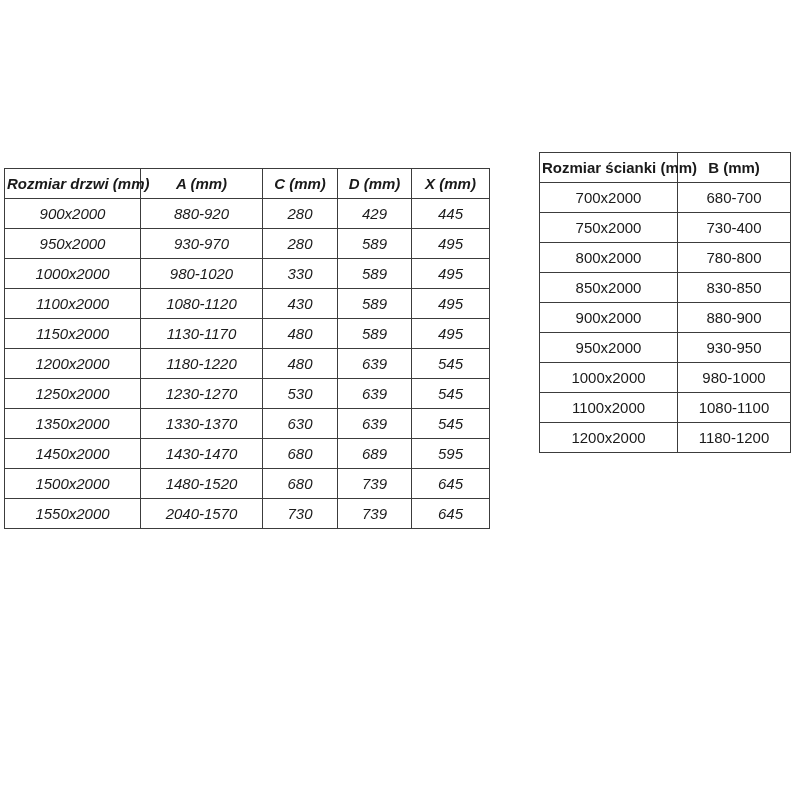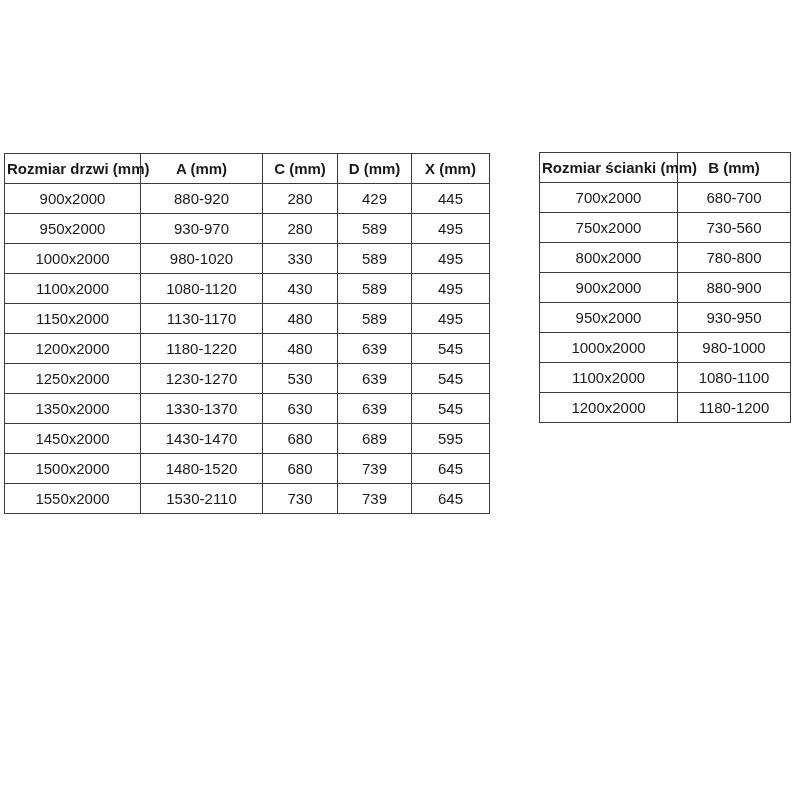--- a/index.html
+++ b/index.html
@@ -34,22 +34,23 @@
     padding: 0 2px;
     white-space: nowrap;
     color: #1a1a1a;
   }
   table.spec-table th {
     font-weight: bold;
   }
   
   #door-table {
     left: 4px;
-    top: 153px;
+    top: 168px;
     width: 485px;
+    font-style: italic;
   }
   #door-table col:nth-child(1) { width: 136px; }
   #door-table col:nth-child(2) { width: 122px; }
   #door-table col:nth-child(3) { width: 75px; }
   #door-table col:nth-child(4) { width: 74px; }
   #door-table col:nth-child(5) { width: 78px; }
   
   #wall-table {
     left: 539px;
     top: 152px;
@@ -146,21 +147,21 @@
         </tr>
         <tr>
           <td>1500x2000</td>
           <td>1480-1520</td>
           <td>680</td>
           <td>739</td>
           <td>645</td>
         </tr>
         <tr>
           <td>1550x2000</td>
-          <td>1530-2110</td>
+          <td>2040-1570</td>
           <td>730</td>
           <td>739</td>
           <td>645</td>
         </tr>
       </tbody>
     </table>
 
   <table id="wall-table" class="spec-table">
     <colgroup>
         <col>
@@ -172,27 +173,31 @@
           <th>B (mm)</th>
         </tr>
       </thead>
       <tbody>
         <tr>
           <td>700x2000</td>
           <td>680-700</td>
         </tr>
         <tr>
           <td>750x2000</td>
-          <td>730-560</td>
+          <td>730-400</td>
         </tr>
         <tr>
           <td>800x2000</td>
           <td>780-800</td>
         </tr>
         <tr>
+          <td>850x2000</td>
+          <td>830-850</td>
+        </tr>
+        <tr>
           <td>900x2000</td>
           <td>880-900</td>
         </tr>
         <tr>
           <td>950x2000</td>
           <td>930-950</td>
         </tr>
         <tr>
           <td>1000x2000</td>
           <td>980-1000</td>

